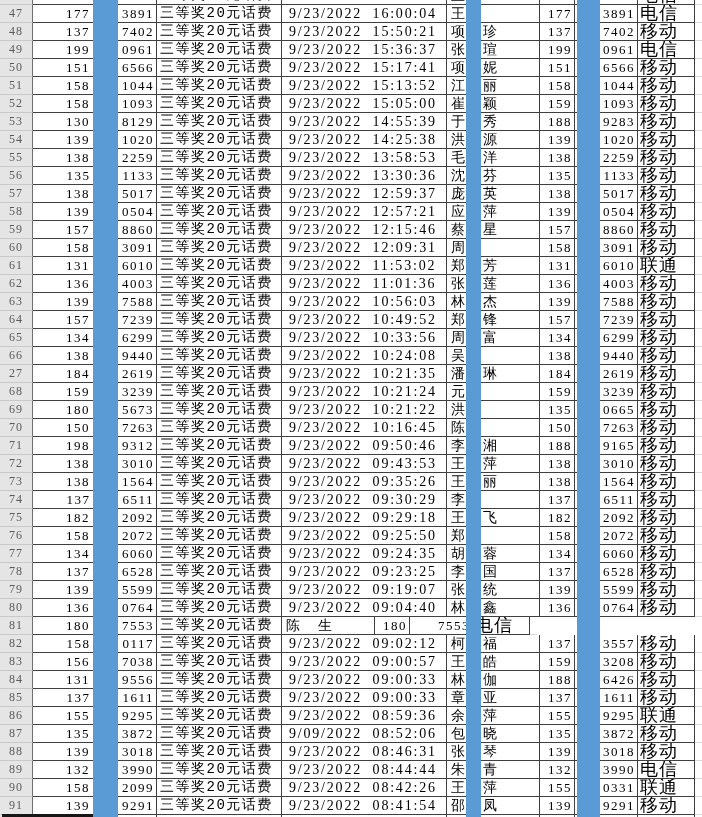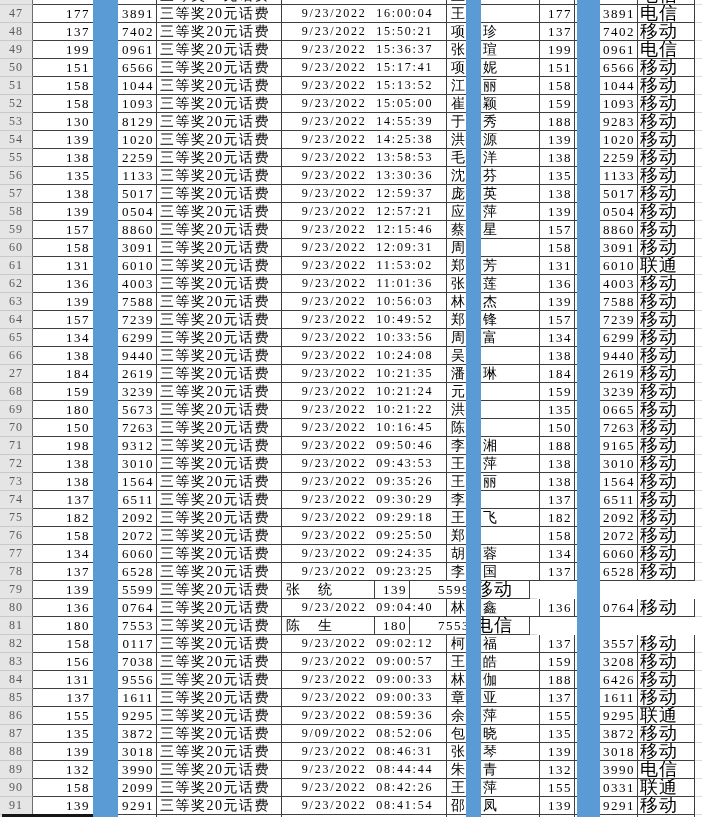--- a/index.html
+++ b/index.html
@@ -16,29 +16,29 @@
     background:#fff;
   }
   .c-rowhead{
     width:33px;background:#e5e5e5;color:#5a5a5a;font-size:12px;text-align:center;
     border-right:1px solid #6e6e6e;border-bottom:1px solid #c9c9c9;letter-spacing:1px;
   }
   .num{font-size:13px;letter-spacing:1.5px;}
   .c-lphone{width:124px;display:flex;justify-content:flex-end;padding-right:2px;}
   .c-lphone .gap{display:inline-block;width:32px;}
   .c-prize{width:125px;font-size:14px;letter-spacing:1.5px;padding-left:3px;}
-  .c-date{width:165px;font-size:12px;letter-spacing:1.8px;padding-left:7px;white-space:pre;text-align:center;}
+  .c-date{width:165px;font-size:14px;letter-spacing:1.8px;padding-left:7px;white-space:pre;}
   .c-name{width:93px;position:relative;font-size:14px;}
   .c-name .n1{position:absolute;left:4px;top:0;}
   .c-name .n3{position:absolute;left:36px;top:0;}
   .c-rpref{width:35px;text-align:right;padding-right:2px;}
   .c-rsuf{width:63px;text-align:right;padding-right:2px;}
   .c-carrier{width:57px;font-size:18px;letter-spacing:1px;padding-left:2px;}
   .c-sliver{width:7px;border-right:none;border-bottom:1px solid #d9d9d9;}
-  .cjk{font-size:14px;}
+  .cjk{font-size:14px;font-family:Liberation Mono, monospace;}
   .stripe{position:absolute;top:0;height:817px;z-index:5;}
   #stripe-a{left:93px;width:25px;}
   #stripe-b{left:466px;width:15px;}
   #stripe-c{left:577px;width:23px;}
   #bottom-smudge{position:absolute;left:2px;top:814px;width:100px;height:3px;background:#161616;z-index:4;}
 </style>
 </head>
 <body>
 
 <div id="screen">
@@ -638,20 +638,21 @@
     <div class="cell c-sliver"></div>
   </div>
       <div class="row">
     <div class="cell c-rowhead">79</div>
     <div class="cell c-lphone">
       <span class="num">139</span>
       <span class="gap"></span>
       <span class="num">5599</span>
     </div>
     <div class="cell c-prize cjk">三等奖20元话费</div>
+    <div class="cell c-date">9/23/2022  09:19:07</div>
     <div class="cell c-name">
       <span class="n1">张</span>
       <span class="n3">统</span>
     </div>
     <div class="cell c-rpref num">139</div>
     <div class="cell c-rsuf num">5599</div>
     <div class="cell c-carrier">移动</div>
     <div class="cell c-sliver"></div>
   </div>
       <div class="row">

